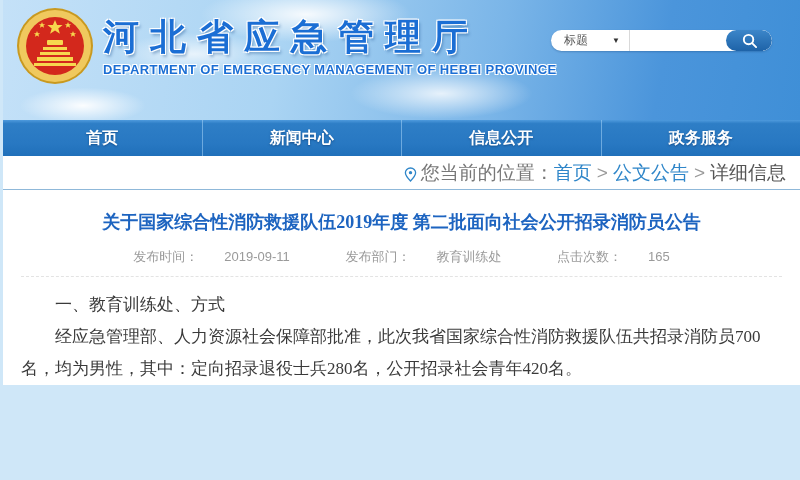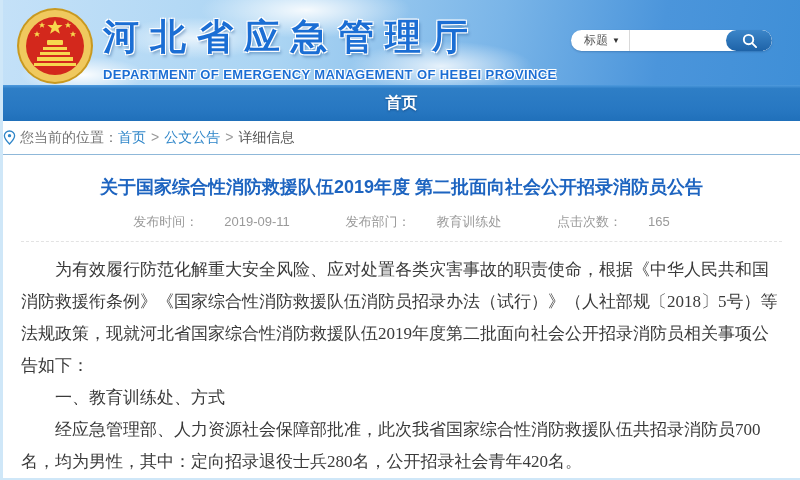--- a/index.html
+++ b/index.html
@@ -6,66 +6,66 @@
   html,body { margin:0; padding:0; }
   body {
     width:800px; height:480px; overflow:hidden;
     background:#cfe7f8;
     font-family:"Liberation Sans","DejaVu Sans",sans-serif;
   }
   .page { margin-left:3px; width:797px; background:#fff; }
 
   
   .site-header {
-    position:relative; height:85px;
+    position:relative; height:120px;
     background:
       radial-gradient(90px 26px at 10% 88%, rgba(255,255,255,.95), rgba(255,255,255,0) 70%),
       radial-gradient(150px 40px at 38% 12%, rgba(255,255,255,.9), rgba(255,255,255,0) 70%),
       radial-gradient(130px 36px at 55% 78%, rgba(255,255,255,.8), rgba(255,255,255,0) 70%),
       radial-gradient(110px 30px at 24% 45%, rgba(255,255,255,.7), rgba(255,255,255,0) 70%),
       linear-gradient(100deg,#c4e1f8 0%,#aad4f3 35%,#7ab5e8 62%,#4b95db 82%,#3f8fd7 100%);
   }
   .emblem { position:absolute; left:13px; top:7px; width:78px; height:78px; }
   .title-block { position:absolute; left:100px; top:13px; }
   .site-title {
     font-size:36px; font-weight:bold; color:#1b6ed4; letter-spacing:11px; white-space:nowrap;
     text-shadow:1px 1px 0 #fff,-1px -1px 0 #fff,1px -1px 0 #fff,-1px 1px 0 #fff,2px 3px 3px rgba(0,60,130,.35);
   }
   .site-subtitle {
-    margin-top:5px; font-size:13px; font-weight:bold; color:#1b6ed4; letter-spacing:.4px; white-space:nowrap;
+    font-size:13px; font-weight:bold; color:#1b6ed4; letter-spacing:.4px; white-space:nowrap;
     text-shadow:1px 1px 0 #fff,-1px -1px 0 #fff,1px -1px 0 #fff,-1px 1px 0 #fff;
   }
   .search { position:absolute; right:28px; top:30px; display:flex; align-items:stretch;
     height:21px; background:#fff; border-radius:11px; overflow:hidden; box-shadow:0 1px 2px rgba(0,40,90,.25); }
-  .search-select { display:flex; align-items:center; gap:4px; padding:0 9px 0 13px;
+  .search-select { display:flex; align-items:center; gap:24px; padding:0 9px 0 13px;
     font-size:12px; color:#555; border-right:1px solid #d9d9d9; cursor:pointer; }
   .search-select .caret { font-size:8px; color:#333; }
   .search-input { width:96px; border:none; outline:none; padding:0 6px; font-size:12px; }
   .search-btn { width:46px; border:none; cursor:pointer; border-radius:11px;
     background:linear-gradient(180deg,#3c86c9,#1e63a8); display:flex; align-items:center; justify-content:center; }
 
   
   .nav { display:flex; height:36px;
     background:linear-gradient(180deg,#4e9add 0%,#2e7ec6 10%,#2878c2 65%,#2070ba 100%); }
   .nav-item { flex:1; text-align:center; line-height:36px; color:#fff; font-size:16px; font-weight:bold;
     cursor:pointer; border-left:1px solid rgba(165,212,248,.55); text-shadow:0 1px 2px rgba(0,40,90,.5); white-space:nowrap; }
   .nav-item:first-child { border-left:none; }
 
   
   .breadcrumb-bar { height:34px; line-height:33px; background:#fff; border-bottom:1px solid #8fb8d9;
-    text-align:left; padding-right:14px; font-size:14px; color:#777; }
+    text-align:right; padding-right:14px; font-size:19px; color:#777; }
   .breadcrumb-bar .pin { display:inline-block; vertical-align:-3px; margin-right:4px; }
   .crumb-link { color:#2f86c9; text-decoration:none; cursor:pointer; }
   .crumb-sep { color:#999; margin:0 5px; }
   .crumb-current { color:#555; }
 
   
   .content { padding:0 18px; background:#fff; }
   .article-title { font-size:18px; line-height:32px; font-weight:bold; color:#1d64c0;
-    text-align:center; max-width:620px; margin:16px auto 10px; }
+    text-align:center; max-width:620px; margin:16px auto 10px;font-family:Liberation Serif, serif; }
   .meta { text-align:center; font-size:13px; color:#9a9a9a; padding-bottom:10px; border-bottom:1px dashed #e3e3e3; }
   .meta span { margin:0 13px; }
   .article-body { padding-top:12px; font-family:"Liberation Serif","DejaVu Serif",serif;
     font-size:17px; line-height:32px; color:#3a3a3a; }
   .article-body p { margin:0; text-indent:2em; }
 </style>
 </head>
 <body>
 
 <div class="page">
@@ -106,39 +106,41 @@
             <circle cx="8" cy="8" r="5" fill="none" stroke="#ffffff" stroke-width="2"></circle>
             <line x1="12" y1="12" x2="16" y2="16" stroke="#ffffff" stroke-width="2" stroke-linecap="round"></line>
           </svg>
         </span>
       </button>
     </div>
   </header>
 
   <nav class="nav">
     <div class="nav-item">首页</div>
+    <div class="nav-item">新闻中心</div>
+    <div class="nav-item">信息公开</div>
+    <div class="nav-item">政务服务</div>
   </nav>
 
   <div class="breadcrumb-bar">
     <span class="pin">
       <svg width="13" height="15" viewBox="0 0 14 16">
         <path d="M7 1 C3.7 1 1.5 3.4 1.5 6.2 C1.5 9.5 7 15 7 15 C7 15 12.5 9.5 12.5 6.2 C12.5 3.4 10.3 1 7 1 Z" fill="none" stroke="#2f86c9" stroke-width="1.4"></path>
         <circle cx="7" cy="6" r="1.8" fill="#2f86c9"></circle>
       </svg>
     </span><span>您当前的位置：</span><a class="crumb-link">首页</a><span class="crumb-sep">&gt;</span><a class="crumb-link">公文公告</a><span class="crumb-sep">&gt;</span><span class="crumb-current">详细信息</span>
   </div>
 
   <main class="content">
     <h1 class="article-title">关于国家综合性消防救援队伍2019年度 第二批面向社会公开招录消防员公告</h1>
     <div class="meta">
       <span><span>发布时间：</span><span>2019-09-11</span></span>
       <span><span>发布部门：</span><span>教育训练处</span></span>
       <span><span>点击次数：</span><span>165</span></span>
     </div>
     <div class="article-body">
-      <p>为有效履行防范化解重大安全风险、应对处置各类灾害事故的职责使命，根据《中华人民共和国消防救援衔条例》《国家综合性消防救援队伍消防员招录办法（试行）》（人社部规〔2018〕5号）等法规政策，现就河北省国家综合性消防救援队伍2019年度第二批面向社会公开招录消防员相关事项公告如下：</p>
       <p>一、教育训练处、方式</p>
       <p>经应急管理部、人力资源社会保障部批准，此次我省国家综合性消防救援队伍共招录消防员700名，均为男性，其中：定向招录退役士兵280名，公开招录社会青年420名。</p>
 
     </div>
   </main>
 
 </div>
 
 </body></html>

